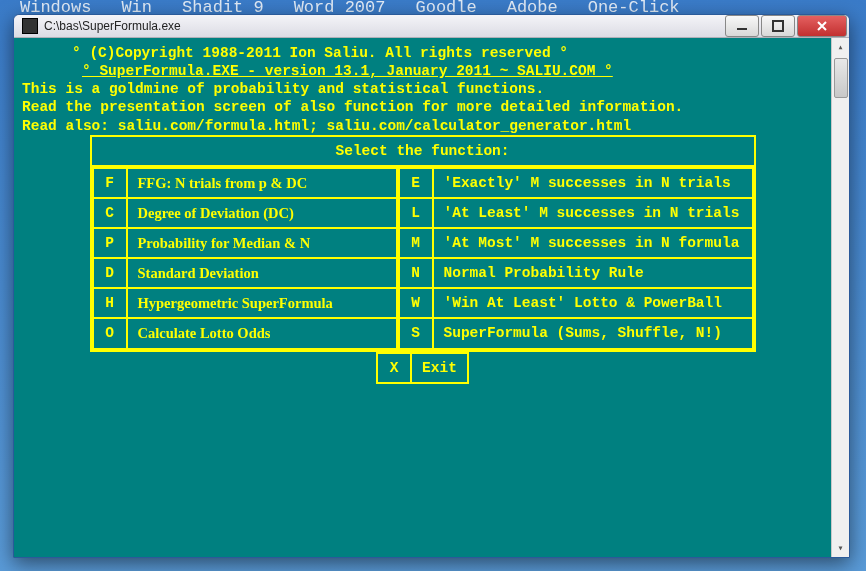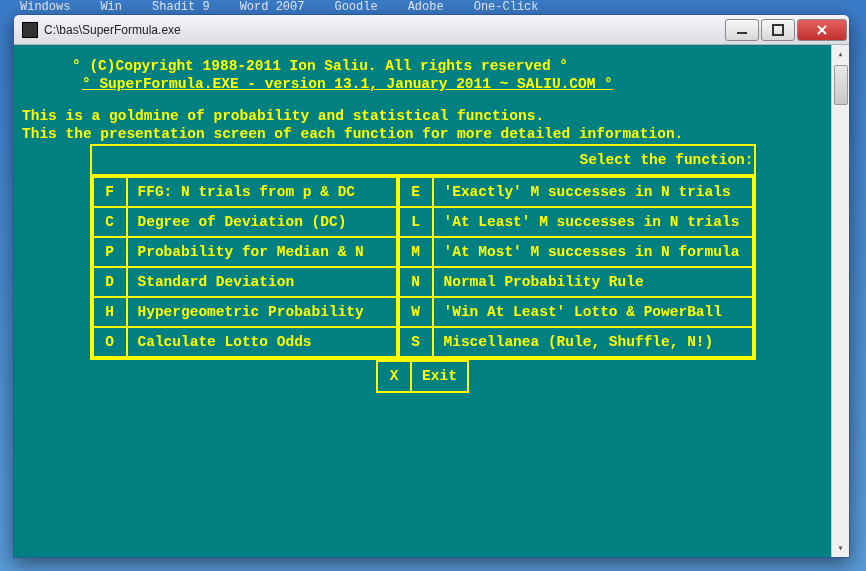--- a/index.html
+++ b/index.html
@@ -11,40 +11,40 @@
     overflow: hidden;
     position: relative;
   }
   .taskbar {
     position: absolute;
     top: 0; left: 0; right: 0;
     height: 14px;
     display: flex;
     gap: 30px;
     padding-left: 20px;
-    font-size: 12px;
+    font-size: 17px;
     color: #fff;
     align-items: center;
   }
   .taskbar span { opacity: 0.85; }
   .window {
     position: absolute;
     top: 14px;
     left: 13px;
     width: 837px;
     height: 544px;
     background: #e8e8f0;
     border: 1px solid #2a5a9a;
     border-radius: 6px 6px 0 0;
     box-shadow: 0 6px 20px rgba(0,0,0,0.5);
     display: flex;
     flex-direction: column;
   }
   .titlebar {
-    height: 30px;
+    height: 23px;
     background: linear-gradient(180deg, #f4f4f8 0%, #dcdce4 100%);
     border-radius: 6px 6px 0 0;
     display: flex;
     align-items: center;
     padding: 0 2px 0 8px;
     border-bottom: 1px solid #b0b0b8;
   }
   .app-icon {
     width: 16px; height: 16px;
     background: #333;
@@ -76,23 +76,23 @@
     background: #008080;
     color: #ffff00;
     font-family: 'Consolas','Courier New', monospace;
     font-size: 14.5px;
     font-weight: bold;
     line-height: 1.25;
     padding: 6px 8px 10px 8px;
     overflow: hidden;
   }
   .hdr { color:#ffff00; }
-  .hdr .line1 { padding-left: 50px; margin-top: 6px; }
+  .hdr .line1 { padding-left: 50px; }
   .hdr .line2 { padding-left: 60px; text-decoration: underline; }
-  .intro { margin-top: 14px; }
+  .intro { margin-top: 0; }
   .menus {
     margin-top: 14px;
     display: flex;
     gap: 6px;
     justify-content: center;
   }
   td.key { text-align: center; width: 34px; padding-left:6px; padding-right:6px; }
   .exit-row {
     display: flex;
     justify-content: center;
@@ -132,30 +132,30 @@
     border-radius:2px;
   }
   .spanning {
     margin: 0 auto;
   }
   .menu-wrap {
     border: 2px solid #ffff00;
     display:inline-block;
   }
   .header-cell {
-    text-align:right;
+    text-align:center;
     padding:5px 0;
     border-bottom:2px solid #ffff00;
   }
   .cols { display:flex; }
   .col table { border-collapse: collapse; }
   .col td { border:2px solid #ffff00; padding:5px 10px; color:#ffff00; }
   .col td.key { text-align:center; width:34px; padding-left:8px; padding-right:8px;}
   .col:first-child { border-right: none; }
-  .left-col td.desc { min-width: 270px; }
+  .left-col td.desc { min-width: 270px; font-family: Liberation Serif, serif; }
   .right-col td.desc { min-width: 320px; }
 </style>
 </head>
 <body>
 
 <div class="taskbar">
   <span>Windows</span>
   <span>Win</span>
   <span>Shadit 9</span>
   <span>Word 2007</span>
@@ -188,21 +188,22 @@
   </div>
 
   <div class="content-wrap">
     <div class="console">
       <div class="hdr">
         <div class="line1">° (C)Copyright 1988-2011 Ion Saliu. All rights reserved °</div>
         <div class="line2">° SuperFormula.EXE - version 13.1, January 2011 ~ SALIU.COM °</div>
       </div>
       <div class="intro">
         <div>This is a goldmine of probability and statistical functions.</div>
-        <div>This the presentation screen of each function for more detailed information.</div>
+        <div>Read the presentation screen of also function for more detailed information.</div>
+        <div>Read also: saliu.com/formula.html; saliu.com/calculator_generator.html</div>
       </div>
 
       <div class="menus spanning">
         <div class="menu-wrap">
           <div class="header-cell">Select the function:</div>
           <div class="cols">
             <div class="col left-col">
               <table>
                 <tbody>
                     <tr>
@@ -216,21 +217,21 @@
                 <tr>
                       <td class="key">P</td>
                       <td class="desc">Probability for Median &amp; N</td>
                     </tr>
                 <tr>
                       <td class="key">D</td>
                       <td class="desc">Standard Deviation</td>
                     </tr>
                 <tr>
                       <td class="key">H</td>
-                      <td class="desc">Hypergeometric Probability</td>
+                      <td class="desc">Hypergeometric SuperFormula</td>
                     </tr>
                 <tr>
                       <td class="key">O</td>
                       <td class="desc">Calculate Lotto Odds</td>
                     </tr>
               </tbody>
                 </table>
             </div>
             <div class="col right-col">
               <table>
@@ -250,21 +251,21 @@
                 <tr>
                       <td class="key">N</td>
                       <td class="desc">Normal Probability Rule</td>
                     </tr>
                 <tr>
                       <td class="key">W</td>
                       <td class="desc">'Win At Least' Lotto &amp; PowerBall</td>
                     </tr>
                 <tr>
                       <td class="key">S</td>
-                      <td class="desc">Miscellanea (Rule, Shuffle, N!)</td>
+                      <td class="desc">SuperFormula (Sums, Shuffle, N!)</td>
                     </tr>
               </tbody>
                 </table>
             </div>
           </div>
         </div>
       </div>
 
       <div class="exit-row">
         <table class="exit">

